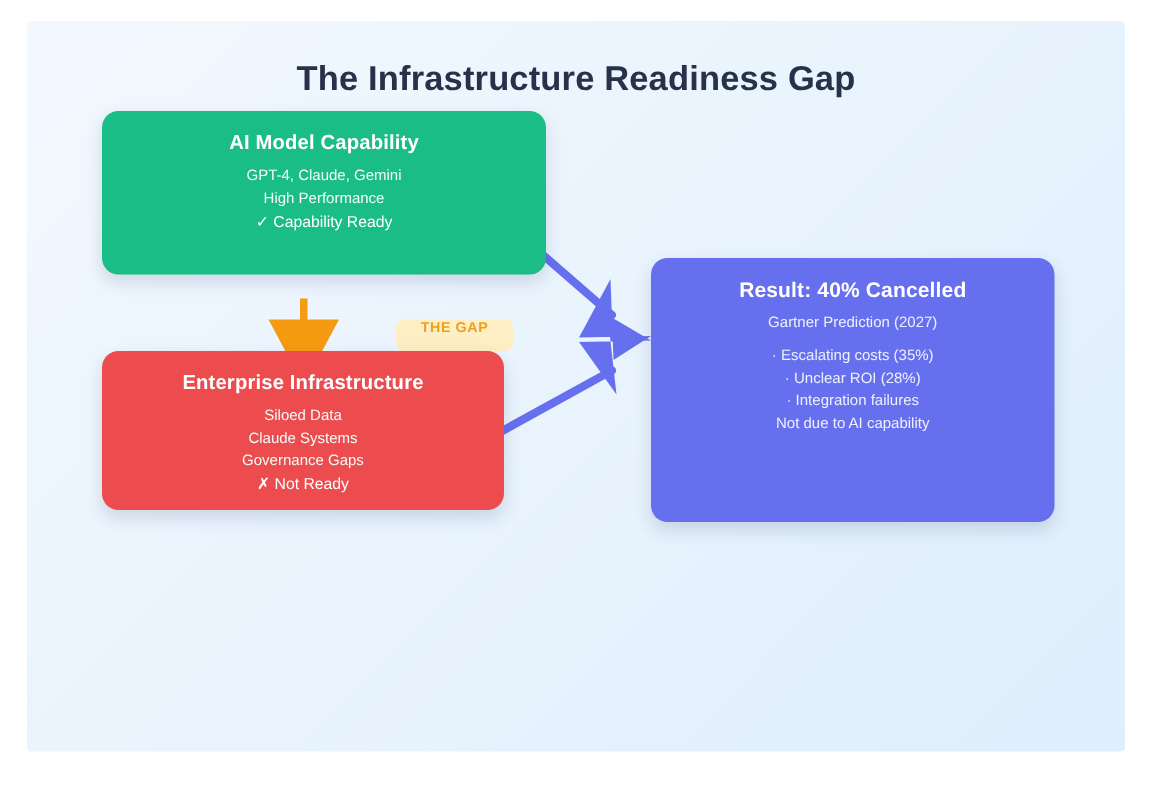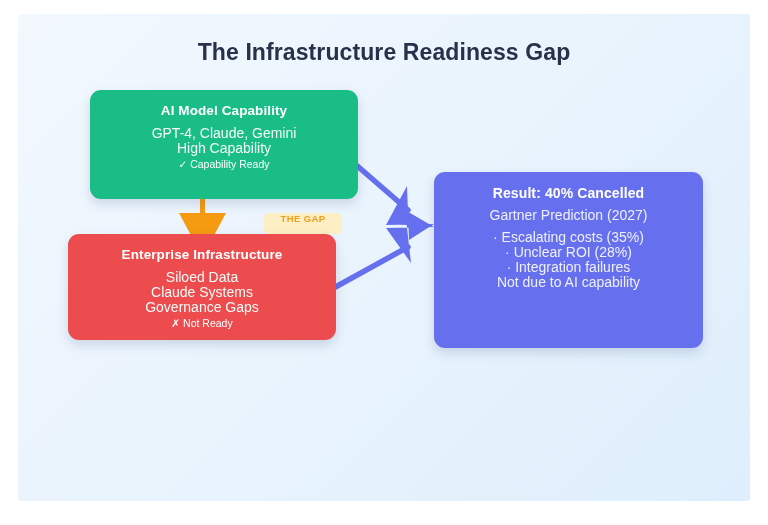--- a/index.html
+++ b/index.html
@@ -57,42 +57,41 @@
   }
   .card-title {
     font-size: 13.5px;
     font-weight: bold;
     color: #ffffff;
     line-height: 20px;
     margin-bottom: 5px;
     letter-spacing: 0.1px;
   }
   .card-line {
-    font-size: 14px;
+    font-size: 10px;
     line-height: 15px;
     color: #f3fbf8;
     white-space: nowrap;
   }
   .card-line.emphasis {
     font-size: 10.5px;
     line-height: 17px;
     color: #ffffff;
   }
   .card-line.spacer-before {
     margin-top: 7px;
   }
 
   
   #card-capability {
     left: 50px;
-    top: 76px;
-    width: 268px;
+    top: 60px;
+    width: 296px;
     height: 109px;
     background: #19bd85;
-    margin-left: 22px;
   }
   #card-infrastructure {
     left: 50px;
     top: 220px;
     width: 268px;
     height: 106px;
     background: #ec4c4e;
   }
   #card-result {
     left: 416px;
@@ -154,21 +153,21 @@
 
       <g>
         <line x1="312" y1="276" x2="390" y2="233" stroke="#6670ef" stroke-width="5.5" stroke-linecap="round"></line>
         <polygon points="416,213 368,214 393,249 387,196" fill="#6670ef"></polygon>
       </g>
     </svg>
 
     <div class="card" id="card-capability">
       <div class="card-title">AI Model Capability</div>
       <div class="card-line">GPT-4, Claude, Gemini</div>
-      <div class="card-line">High Capability</div>
+      <div class="card-line">High Performance</div>
       <div class="card-line emphasis">✓ Capability Ready</div>
     </div>
 
     <div id="gap-badge">
       <span>THE GAP</span>
     </div>
 
     <div class="card" id="card-infrastructure">
       <div class="card-title">Enterprise Infrastructure</div>
       <div class="card-line">Siloed Data</div>

